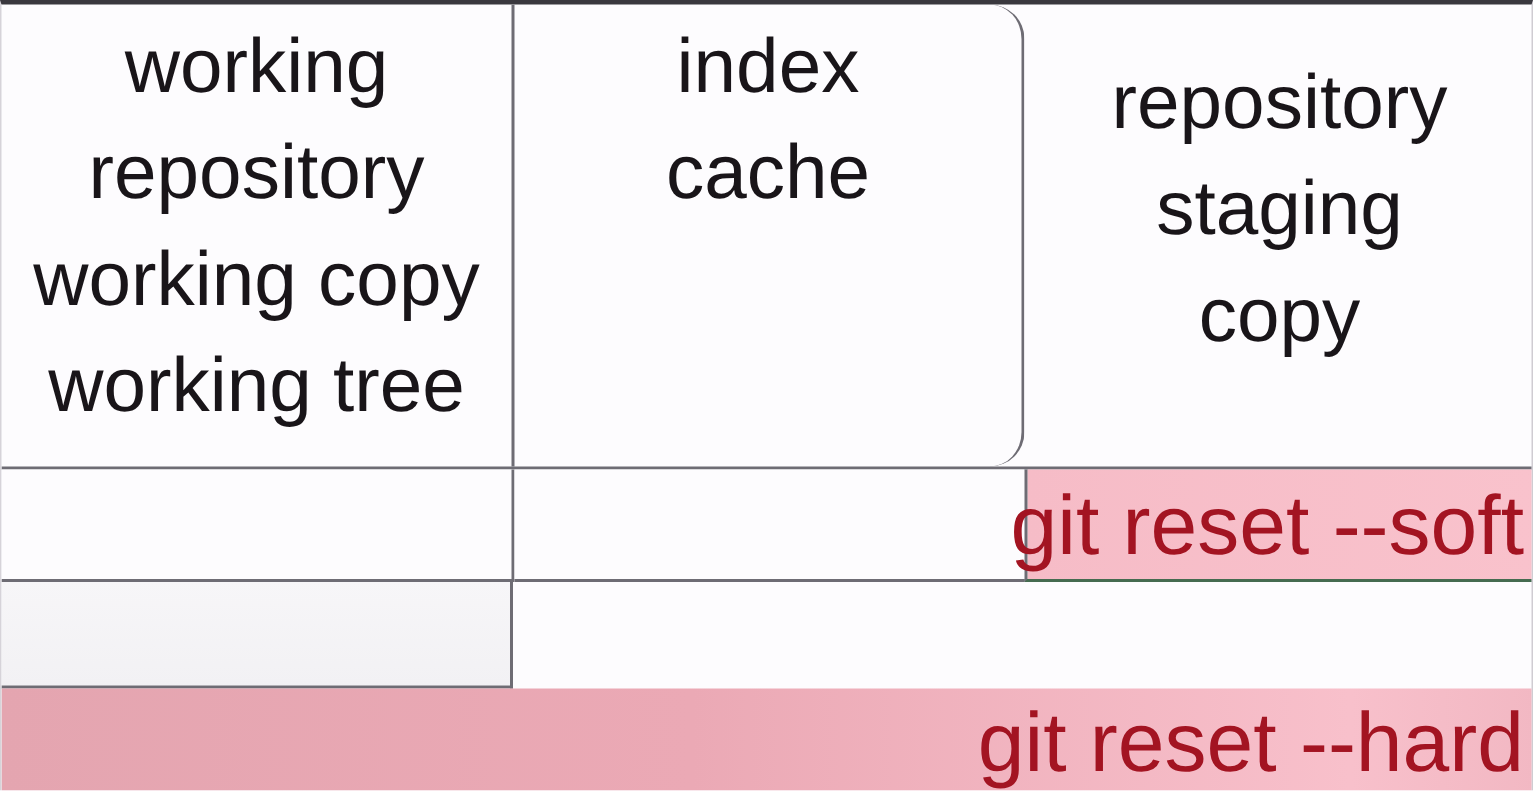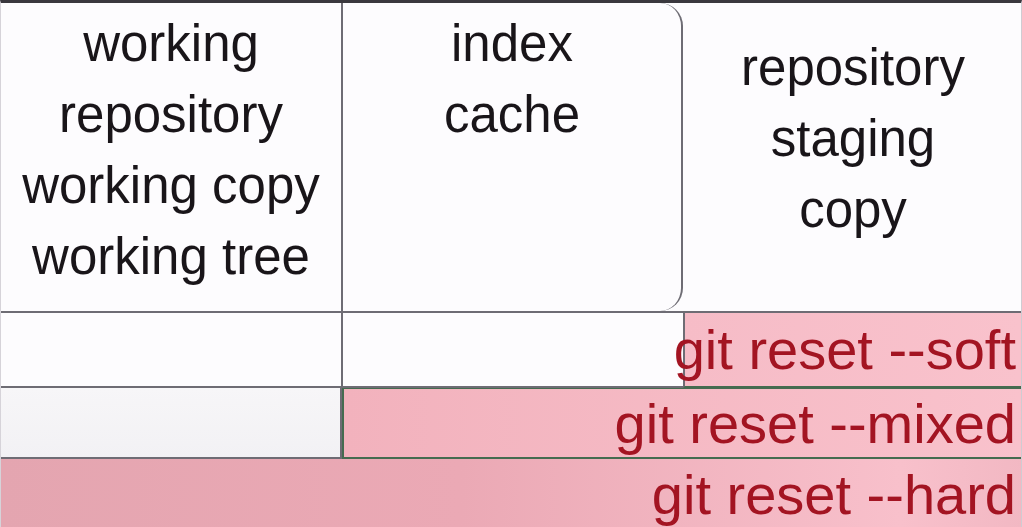--- a/index.html
+++ b/index.html
@@ -116,23 +116,20 @@
   <div class="row row-soft">
     <div class="soft-blank-1"></div>
     <div class="soft-blank-2"></div>
     <div class="cmd-cell soft-highlight">
       <span>git reset --soft</span>
     </div>
   </div>
 
   <div class="row row-mixed">
     <div class="mixed-blank"></div>
-    <div class="cmd-cell mixed-highlight">
-      <span>git reset --mixed</span>
-    </div>
   </div>
 
   <div class="row row-hard">
     <div class="cmd-cell hard-highlight">
       <span>git reset --hard</span>
     </div>
   </div>
 
 </div>
 

